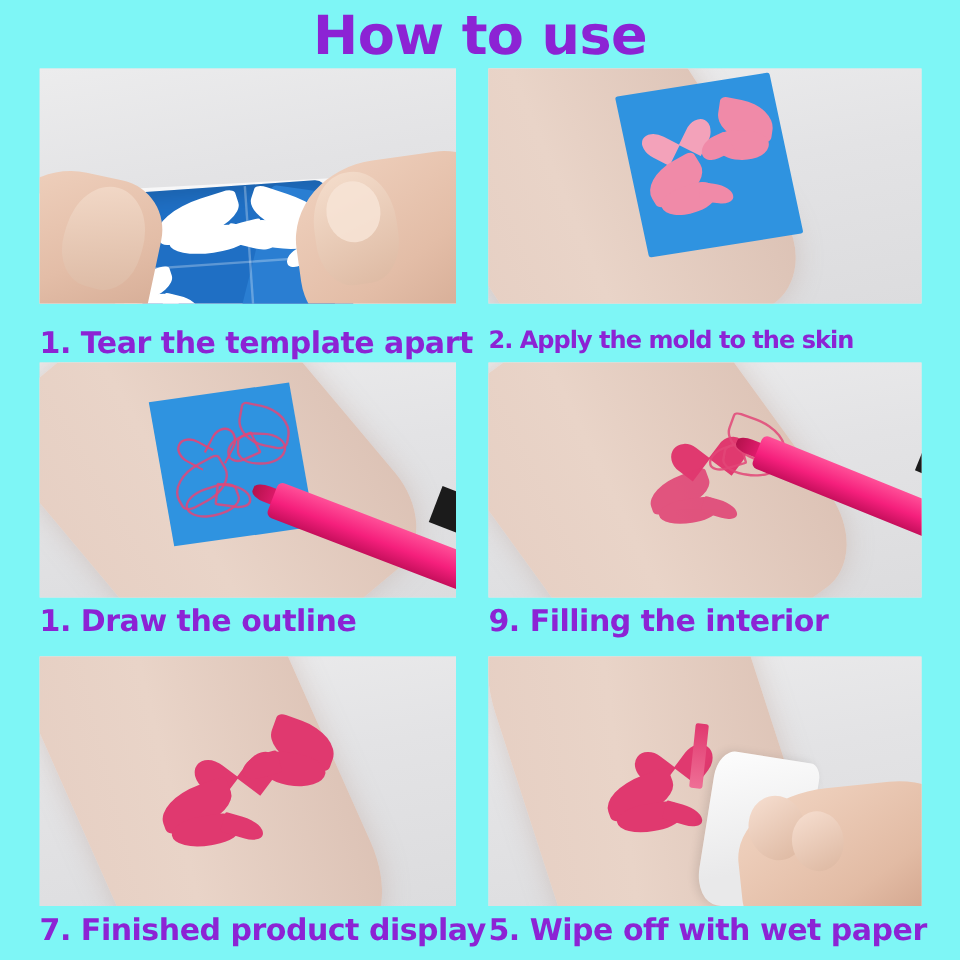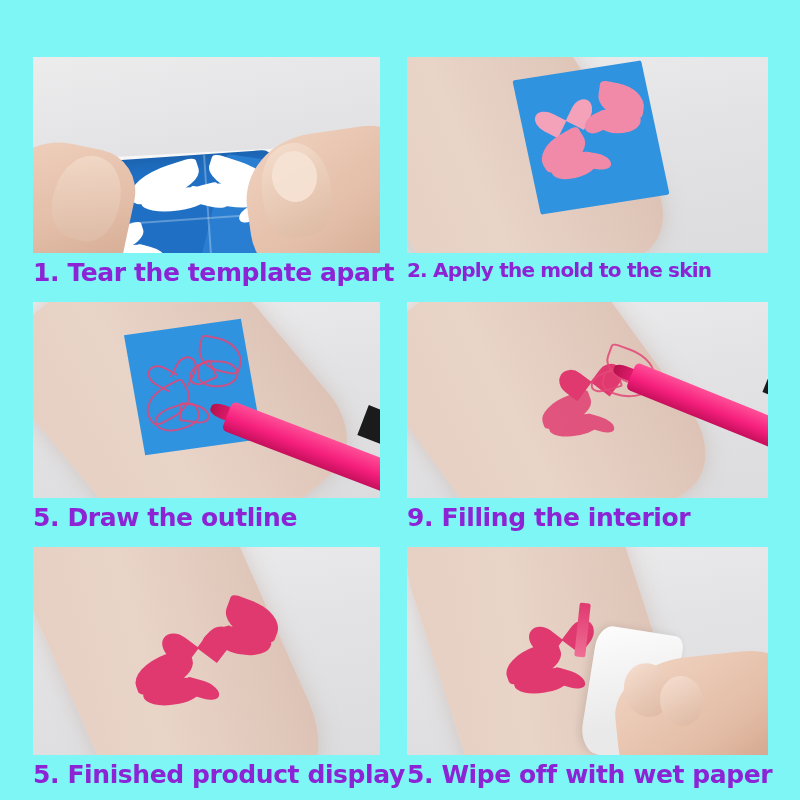--- a/index.html
+++ b/index.html
@@ -69,21 +69,21 @@
     left: 0;
     white-space: nowrap;
     font-family: "DejaVu Sans", sans-serif;
     font-weight: bold;
     font-size: 25px;
     color: #8c23d4;
     letter-spacing: -0.4px;
   }
   .cap-left  { left: 33px; }
   .cap-right { left: 407px; }
-  .cap-r1 { top: 203px; }
+  .cap-r1 { top: 216px; }
   .cap-r2 { top: 448px; }
   .cap-r3 { top: 705px; }
   .cap-narrow { font-size: 20px; letter-spacing: -0.8px; }
 
   
   .bg-wall {
     position: absolute;
     inset: 0;
     background: linear-gradient(170deg, #ececed 0%, #e3e3e5 45%, #dcdcde 100%);
   }
@@ -369,20 +369,21 @@
     background: linear-gradient(180deg,#e0396f,#ef6f96);
     border-radius: 2px;
     transform: rotate(6deg);
   }
 </style>
 </head>
 <body>
 
 <div class="page">
 
+  <div class="title">How to use</div>
 
   <div class="grid">
 
     <div class="cell c1">
       <div class="photo">
         <div class="bg-wall"></div>
         <div class="p1-sheetwhite"></div>
         <div class="p1-blue"></div>
         <div class="p1-blue2"></div>
         <div class="p1-score v"></div>
@@ -463,21 +464,21 @@
               <div class="i-body"></div>
               <div class="i-tail"></div>
           </div>
         </div>
         <div class="marker-tip p3-tip"></div>
         <div class="marker p3-marker"></div>
         <div class="marker-band p3-band"></div>
 
       </div>
     </div>
-    <div class="caption cap-left cap-r2">5. Draw the outline</div>
+    <div class="caption cap-left cap-r2">1. Draw the outline</div>
 
     <div class="cell c4">
       <div class="photo">
         <div class="bg-wall"></div>
         <div class="arm p4-arm"></div>
 
         <div class="heart solid" style="left:44%;top:26%;width:13%;height:18%;"></div>
         <div class="ink solid" style="left:36%;top:48%;width:20%;height:26%;opacity:0.82;">
           <div class="i-wing"></div>
             <div class="i-body"></div>
@@ -507,21 +508,21 @@
             <div class="i-body"></div>
             <div class="i-tail"></div>
         </div>
         <div class="ink solid" style="left:50%;top:26%;width:22%;height:32%;transform:scaleX(-1);">
           <div class="i-wing"></div>
             <div class="i-body"></div>
             <div class="i-tail"></div>
         </div>
       </div>
     </div>
-    <div class="caption cap-left cap-r3">5. Finished product display</div>
+    <div class="caption cap-left cap-r3">7. Finished product display</div>
 
     <div class="cell c6">
       <div class="photo">
         <div class="bg-wall"></div>
         <div class="arm p6-arm"></div>
 
         <div class="heart solid" style="left:36%;top:30%;width:13%;height:18%;"></div>
         <div class="ink solid" style="left:26%;top:48%;width:22%;height:28%;">
           <div class="i-wing"></div>
             <div class="i-body"></div>

